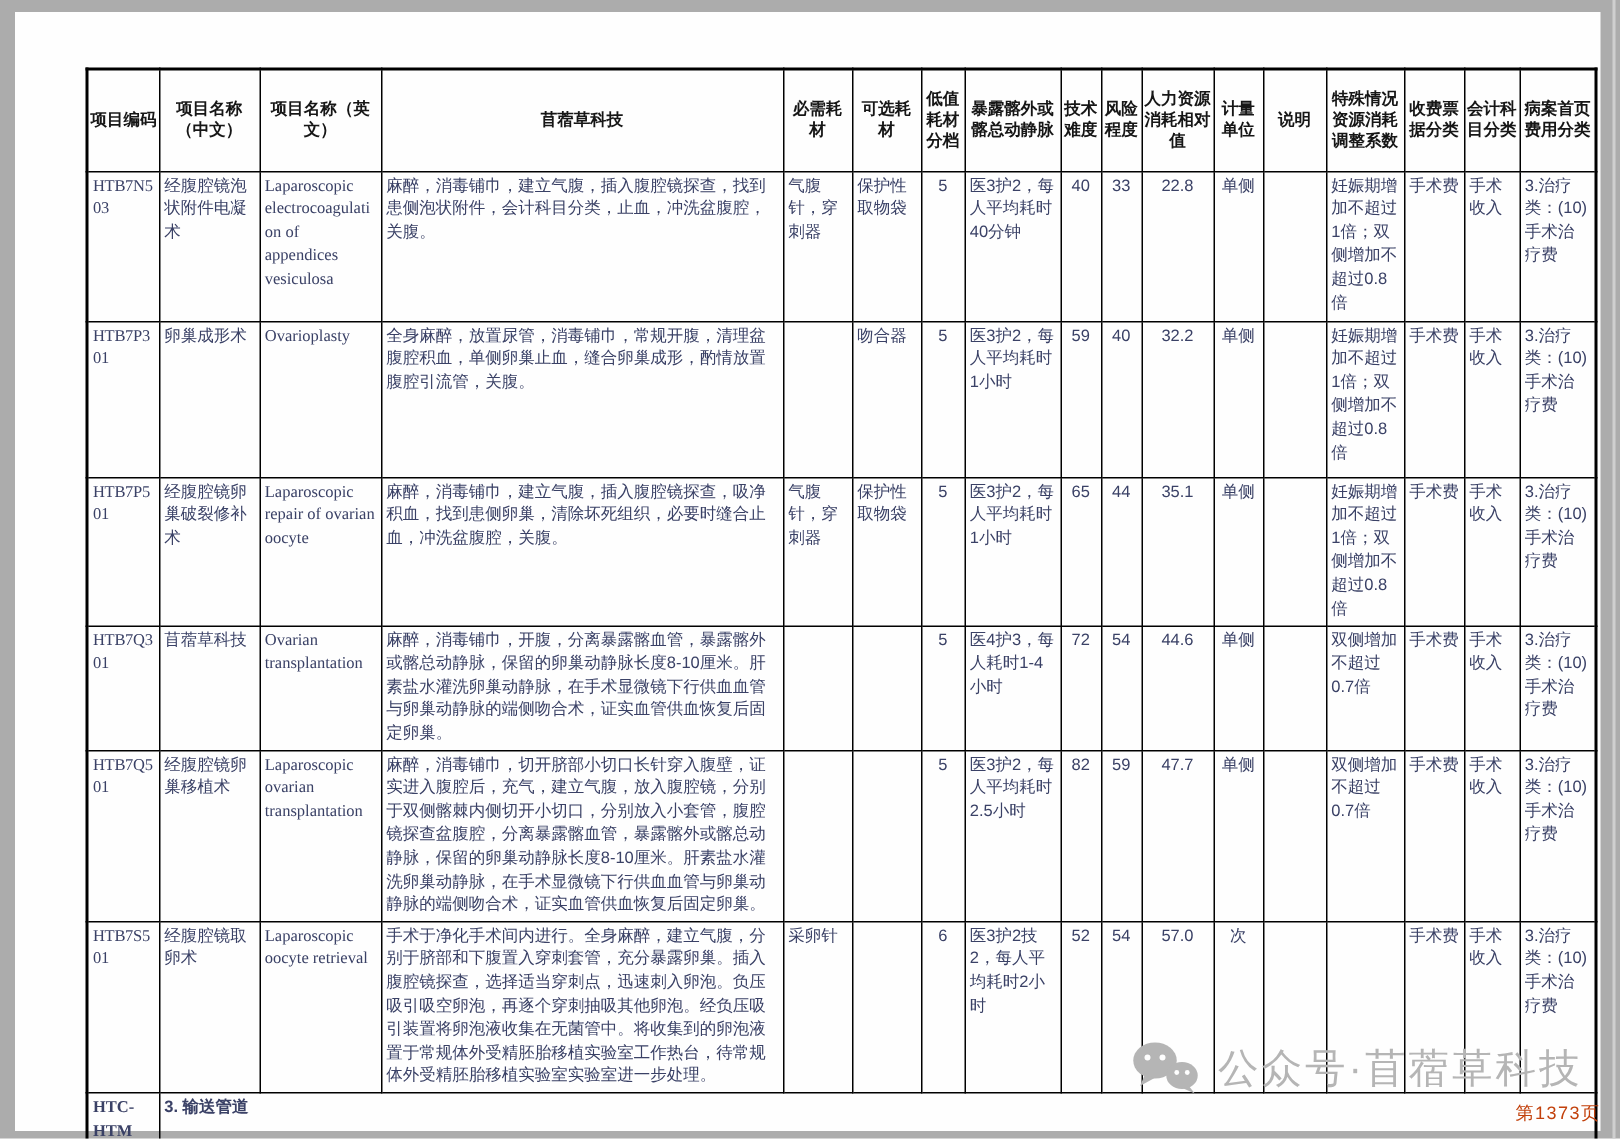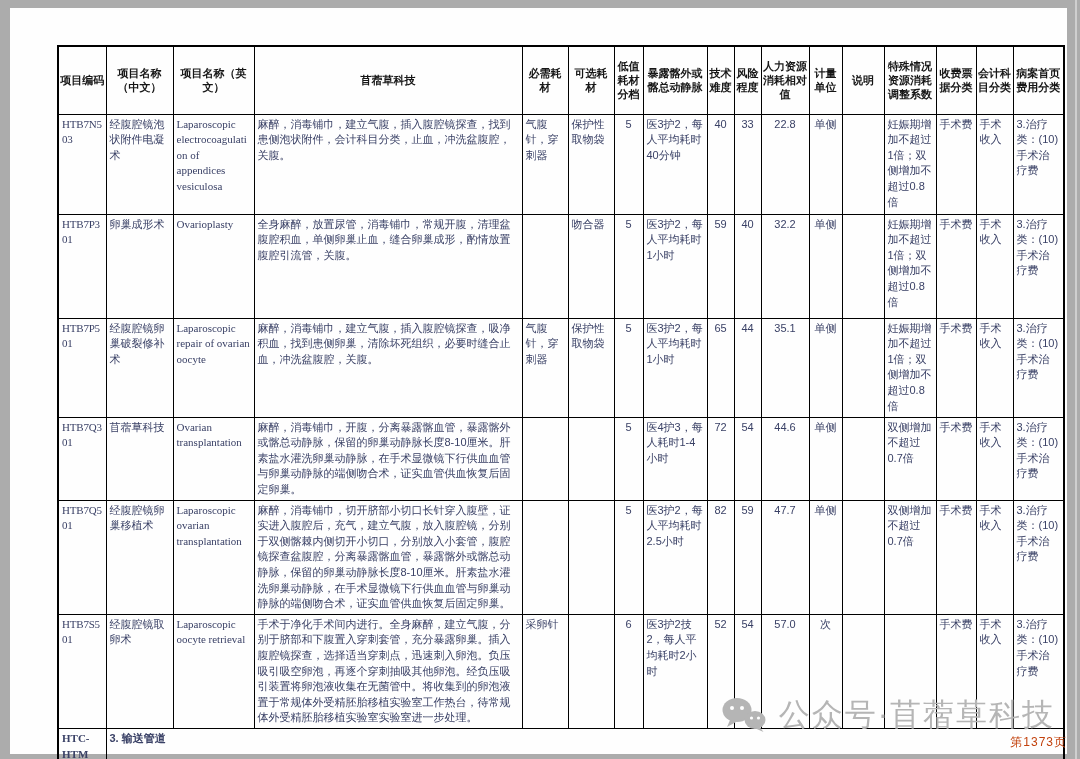--- a/index.html
+++ b/index.html
@@ -24,21 +24,21 @@
   .grid tbody tr:nth-child(5){ height:106px; }
   .grid tbody tr:nth-child(6){ height:104px;border-radius:26px; }
   .grid tbody tr:nth-child(7){ height:26px; }
   .c { text-align:center; }
   .mono { font-family:Liberation Serif, serif; word-break:break-all; font-size:10.5px; line-height:1.45; }
   .code { font-size:9.5px; padding:2px 1px; letter-spacing:-0.2px; }
   .section-code { font-weight:bold; color:#15151f; font-size:10.5px; }
   .section-label { font-weight:bold; color:#15151f; }
 
   .watermark { position:absolute; top:686px; right:12px; z-index:5; display:flex;
-               align-items:center; gap:12px; color:#b5b5b5; font-size:31px;
+               align-items:center; gap:12px; color:#b5b5b5; font-size:27px;
                letter-spacing:2px; white-space:nowrap; font-weight:500; }
   .watermark svg { display:block; }
 
   .pagenum { position:absolute; bottom:3px; left:0; right:0; text-align:right;
              font-size:12px; color:#c2410c; letter-spacing:1px; }
 </style>
 </head>
 <body>
 
 <div class="viewport">

